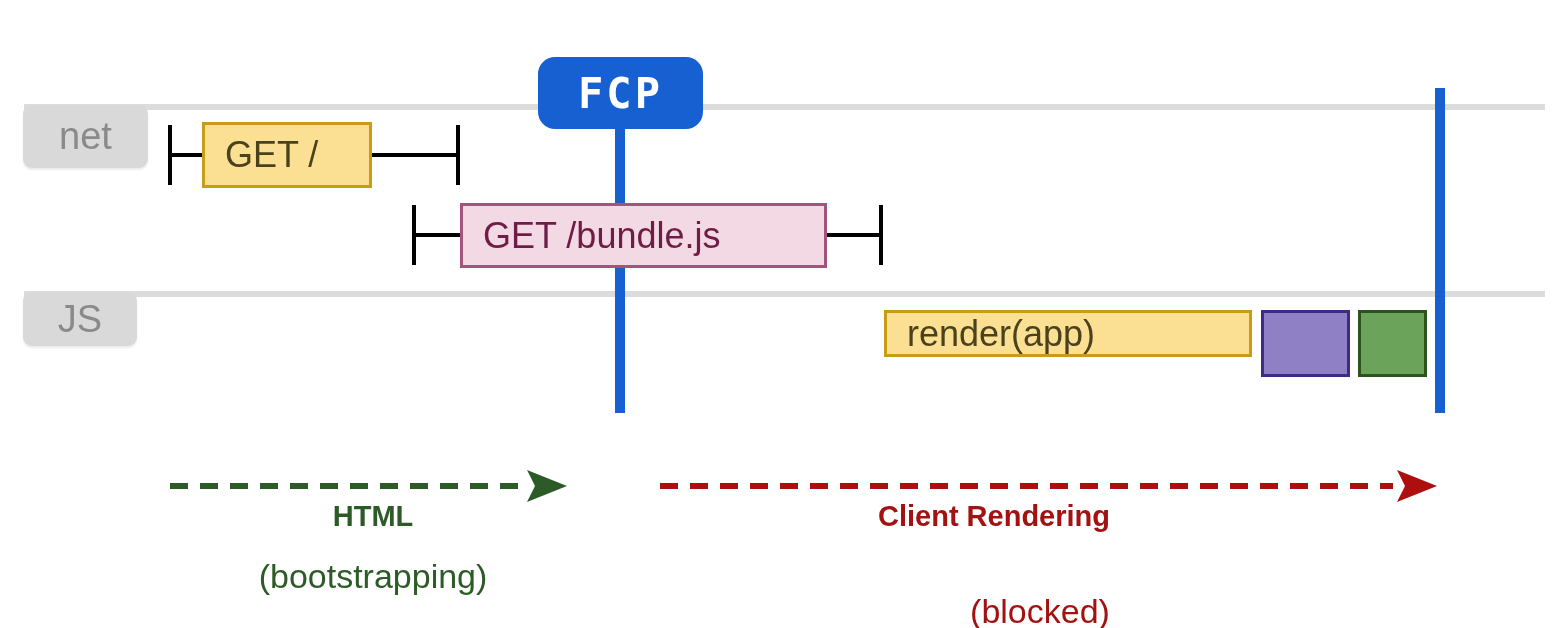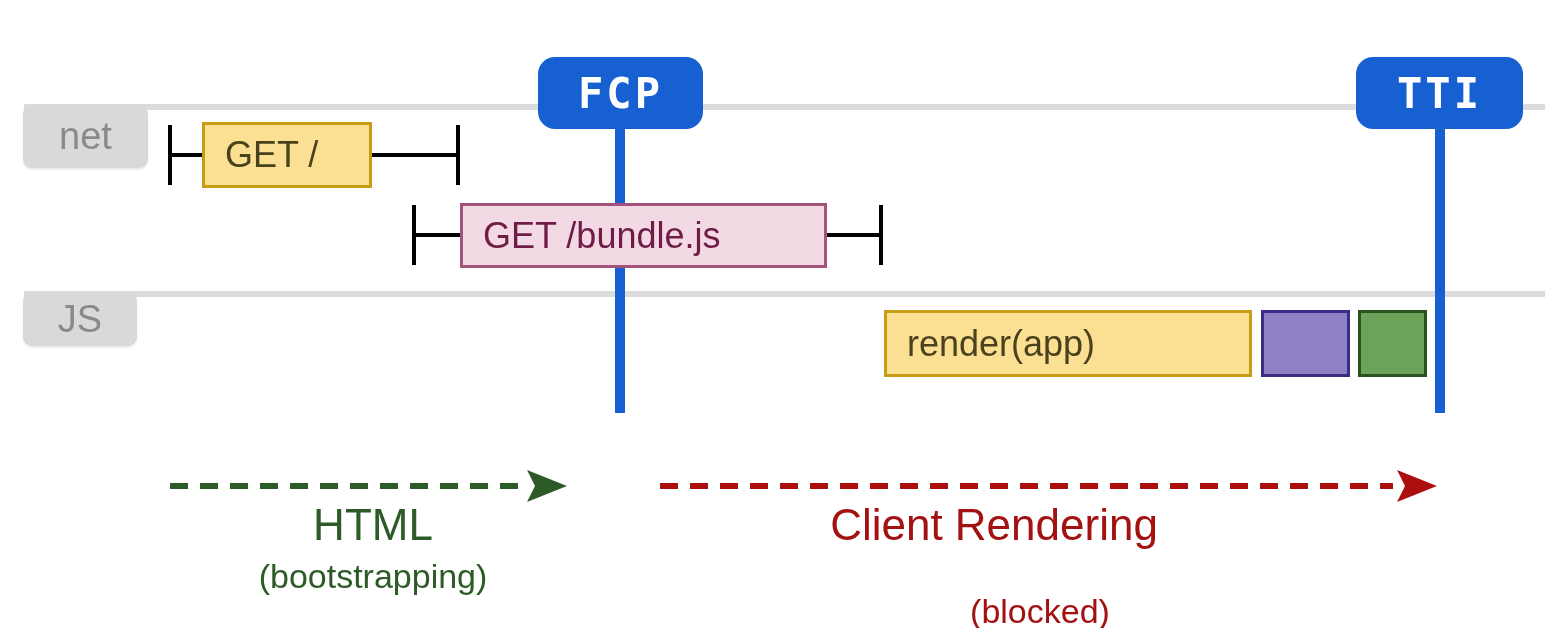--- a/index.html
+++ b/index.html
@@ -97,21 +97,21 @@
     border: 3px solid var(--yellow-border);
     color: var(--yellow-text);
   }
   #ev-get-bundle {
     left: 460px; top: 203px; width: 367px; height: 65px;
     background: var(--pink-fill);
     border: 3px solid var(--pink-border);
     color: var(--pink-text);
   }
   #ev-render {
-    left: 884px; top: 310px; width: 368px; height: 67px;
+    left: 884px; top: 310px; width: 368px; height: 47px;
     background: var(--yellow-fill);
     border: 3px solid var(--yellow-border);
     color: var(--yellow-text);
     align-items: center;
   }
   #ev-task-purple {
     left: 1261px; top: 310px; width: 89px; height: 67px;
     background: var(--purple-fill);
     border: 3px solid var(--purple-border);
   }
@@ -138,21 +138,21 @@
   .arrow-head.green { fill: var(--arrow-green); }
   .arrow-head.red   { fill: var(--arrow-red); }
 
   
   .phase-label, .phase-sublabel {
     position: absolute;
     text-align: center;
     line-height: 1.1;
     white-space: nowrap;
   }
-  .phase-label { font-size: 44px; }
+  .phase-label { font-size: 29px; font-weight: bold; }
   .phase-sublabel { font-size: 34px; }
   #phase-html-label   { left: 173px; width: 400px; top: 501px; color: var(--text-green); }
   #phase-html-sub     { left: 173px; width: 400px; top: 558px; color: var(--text-green); }
   #phase-client-label { left: 744px; width: 500px; top: 501px; color: var(--text-red); }
   #phase-client-sub   { left: 790px; width: 500px; top: 560px; color: var(--text-red); margin-top: 33px; }
 </style>
 </head>
 <body>
 
 <div class="stage">
@@ -166,23 +166,20 @@
   <div class="lane-label" id="label-net">
     <span>net</span>
   </div>
   <div class="lane-label" id="label-js">
     <span>JS</span>
   </div>
 
   <div class="badge" id="badge-fcp">
     <span>FCP</span>
   </div>
-  <div class="badge" id="badge-tti">
-    <span>TTI</span>
-  </div>
 
   <div class="tick" style="left:168px; top:125px;"></div>
   <div class="conn" style="left:172px; top:153px; width:30px;"></div>
   <div class="conn" style="left:372px; top:153px; width:86px;"></div>
   <div class="tick" style="left:456px; top:125px;"></div>
 
   <div class="tick" style="left:412px; top:205px;"></div>
   <div class="conn" style="left:416px; top:233px; width:44px;"></div>
   <div class="conn" style="left:827px; top:233px; width:52px;"></div>
   <div class="tick" style="left:879px; top:205px;"></div>

